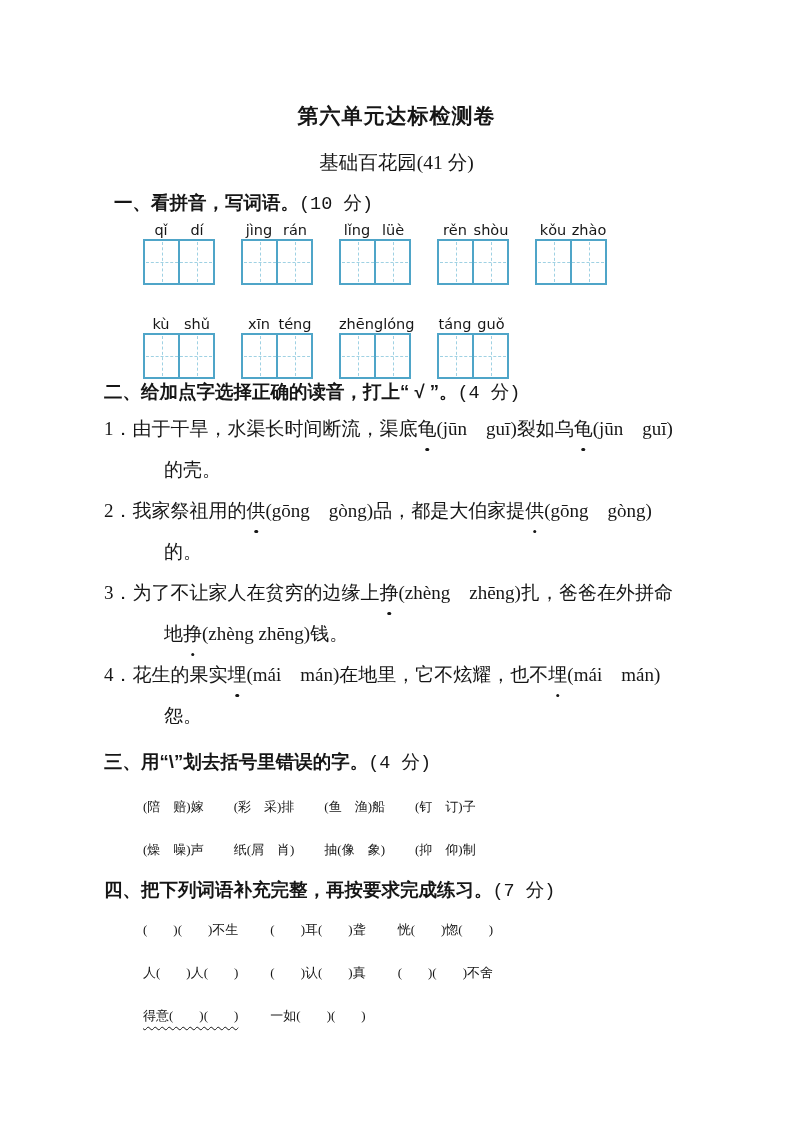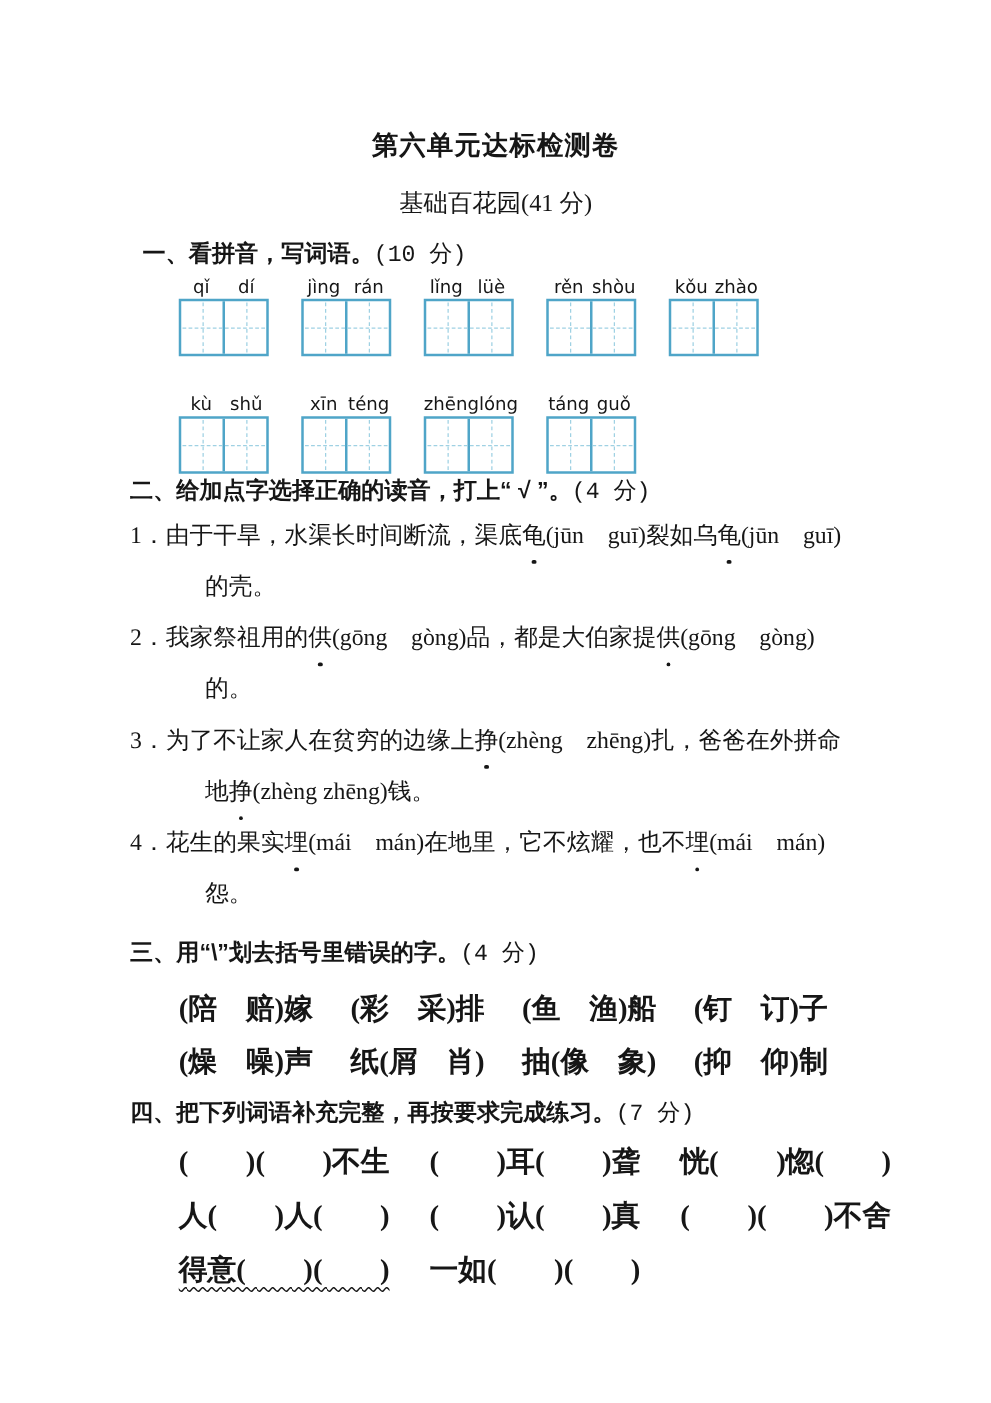--- a/index.html
+++ b/index.html
@@ -58,21 +58,21 @@
   #s2lines{position:absolute;left:104px;top:408px;font-size:19px;white-space:nowrap;}
   #s2lines .line{height:41px;line-height:41px;}
   #s2lines .cont{padding-left:60px;}
   .du{position:relative;display:inline-block;}
   .du::after{
     content:"";position:absolute;left:50%;bottom:-2px;transform:translateX(-50%);
     width:3.5px;height:3.5px;border-radius:50%;background:#161616;
   }
 
   
-  .glines{position:absolute;font-size:23px;font-weight:bold;}
+  .glines{position:absolute;font-size:13px;}
   #s3lines{left:143px;top:785px;}
   #s4lines{left:143px;top:908px;}
   .gline{height:43px;line-height:43px;display:flex;}
   #s3lines .gline{gap:30px;}
   #s4lines .gline{gap:32px;}
   .grp{white-space:pre;}
   .wavy{
     text-decoration-line:underline;
     text-decoration-style:wavy;
     text-decoration-thickness:1px;

